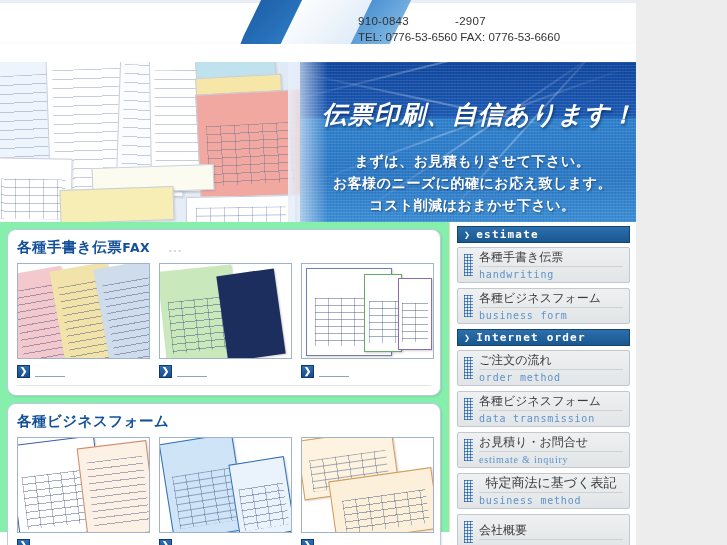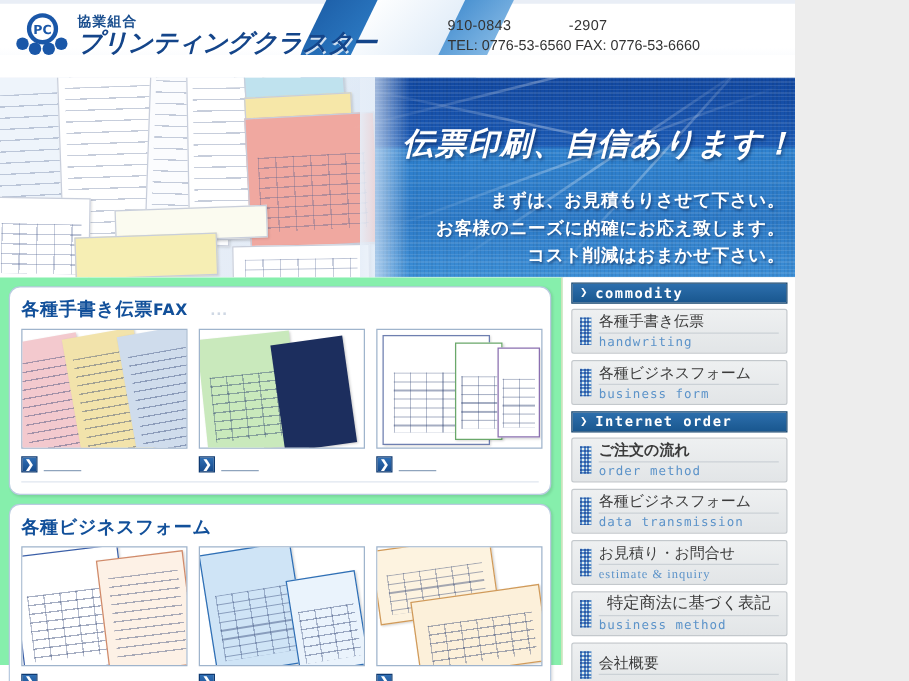--- a/index.html
+++ b/index.html
@@ -263,37 +263,20 @@
 <body>
 
 <div id="page">
 
   <div id="header">
     <div id="header-topline"></div>
     <div class="hdr-swoosh"></div>
     <div class="hdr-swoosh2"></div>
     <div class="hdr-white-cover"></div>
 
-    <div id="logo-block">
-      <div id="logo-mark">
-        <svg width="44" height="40" viewBox="0 0 44 40">
-          <circle cx="22" cy="15" r="12.5" fill="#1a57a8"></circle>
-          <circle cx="22" cy="15" r="9" fill="#ffffff"></circle>
-          <text x="22" y="19.5" font-size="10" font-weight="bold" fill="#1a57a8" font-family="DejaVu Sans, sans-serif" text-anchor="middle">PC</text>
-          <circle cx="6" cy="27" r="5" fill="#1a57a8"></circle>
-          <circle cx="16" cy="31" r="5" fill="#1a57a8"></circle>
-          <circle cx="27" cy="31" r="5" fill="#1a57a8"></circle>
-          <circle cx="37" cy="27" r="5" fill="#1a57a8"></circle>
-        </svg>
-      </div>
-      <div id="logo-text">
-        <span class="logo-kumiai">協業組合</span>
-        <span class="logo-main">プリンティングクラスター</span>
-      </div>
-    </div>
 
     <div id="contact">
       <div class="zipline">
         <span>910-0843</span><span class="zipgap"></span><span>-2907</span>
       </div>
       <div>TEL: 0776-53-6560 FAX: 0776-53-6660</div>
     </div>
   </div>
 
   <div id="hero-band">
@@ -319,21 +302,21 @@
       <div class="beam" style="left:140px; top:160px; width:260px; transform:rotate(-48deg);"></div>
     </div>
     <div id="hero-fade"></div>
 
     <div style="position:absolute; left:322px; top:36px; z-index:5;
                 font-size:25px; font-weight:bold; font-style:italic; color:#fff;
                 letter-spacing:1px; white-space:nowrap;
                 font-family:'DejaVu Sans', sans-serif;
                 text-shadow:1px 2px 3px rgba(0,20,60,0.55);">伝票印刷、自信あります！</div>
 
-    <div style="position:absolute; right:8px; top:88px; z-index:5; text-align:right;
+    <div style="position:absolute; right:24px; top:88px; z-index:5; text-align:center;
                 font-size:14px; font-weight:bold; color:#fff; line-height:1.58;
                 letter-spacing:0.5px; font-family:'DejaVu Sans', sans-serif;
                 text-shadow:1px 1px 2px rgba(0,20,60,0.5);">
       <div>まずは、お見積もりさせて下さい。</div>
       <div>お客様のニーズに的確にお応え致します。</div>
       <div>コスト削減はおまかせ下さい。</div>
     </div>
   </div>
 
   <div id="body-area">
@@ -417,21 +400,21 @@
             </div>
           </div>
         </div>
       </div>
     </div>
 
     <div id="sidebar">
 
       <div class="nav-head">
         <span class="chev">❯</span>
-        <span>commodity</span>
+        <span>estimate</span>
       </div>
 
       <div class="nav-item">
         <span class="dotgrid"></span>
         <span class="nav-labels">
           <span class="nav-ja" style="display:block;">各種手書き伝票</span>
           <span class="nav-en" style="display:block;">handwriting</span>
         </span>
       </div>
 
@@ -444,21 +427,21 @@
       </div>
 
       <div class="nav-head">
         <span class="chev">❯</span>
         <span>Internet order</span>
       </div>
 
       <div class="nav-item">
         <span class="dotgrid"></span>
         <span class="nav-labels">
-          <span class="nav-ja" style="display:block;font-weight:bold;">ご注文の流れ</span>
+          <span class="nav-ja" style="display:block;">ご注文の流れ</span>
           <span class="nav-en" style="display:block;">order method</span>
         </span>
       </div>
 
       <div class="nav-item">
         <span class="dotgrid"></span>
         <span class="nav-labels">
           <span class="nav-ja" style="display:block;">各種ビジネスフォーム</span>
           <span class="nav-en" style="display:block;">data transmission</span>
         </span>

